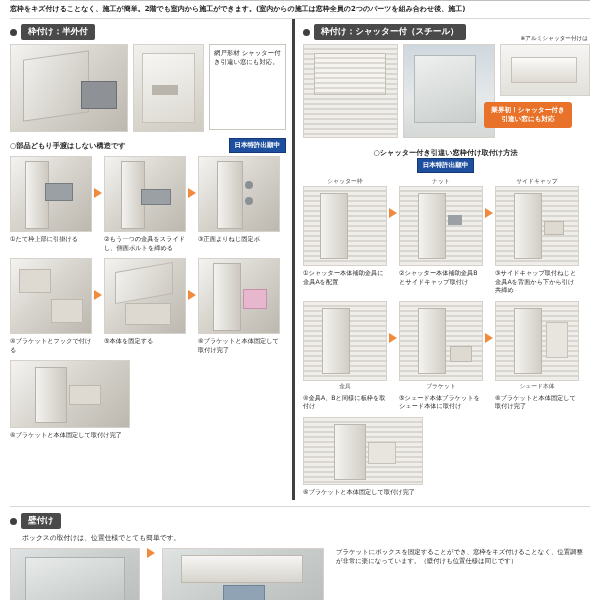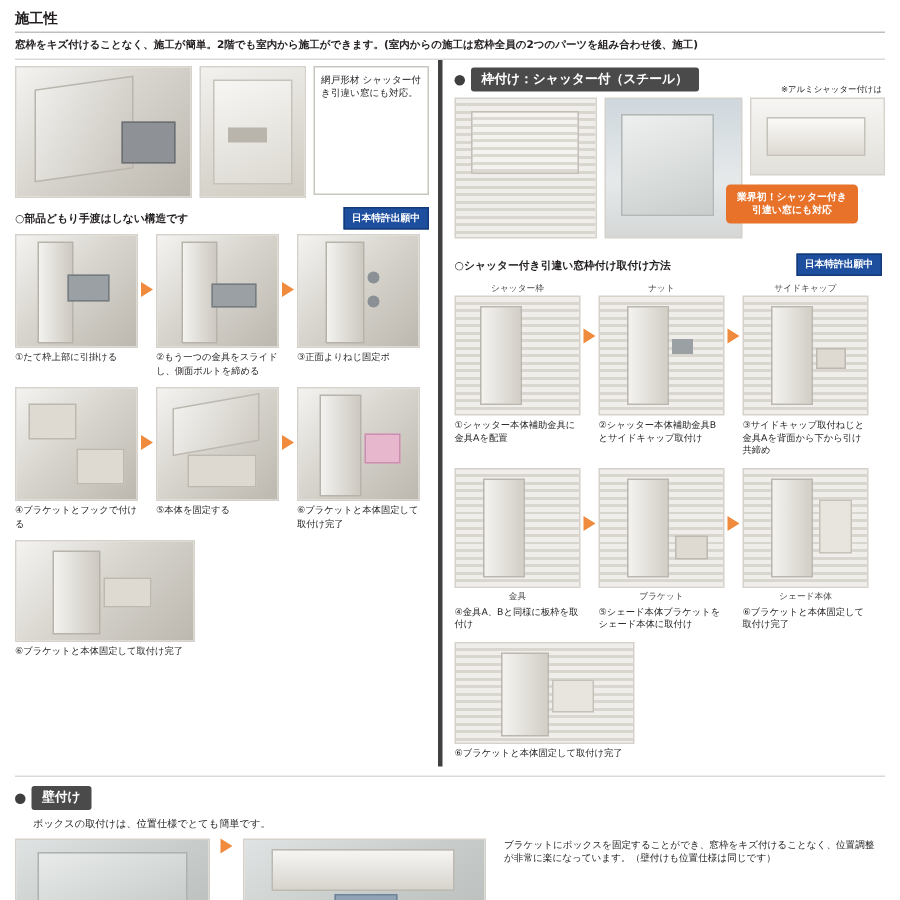--- a/index.html
+++ b/index.html
@@ -79,28 +79,31 @@
   .wall-img{height:66px;}
   .wall-note{font-size:6.4px;line-height:1.5;}
 
   .tiny{font-size:5.6px;}
 </style>
 </head>
 <body>
 
 <div class="page">
 
-  <div class="sec-title">施工性</div>
   <div class="sec-rule"></div>
   <div class="sec-desc">窓枠をキズ付けることなく、施工が簡単。2階でも室内から施工ができます。(室内からの施工は窓枠全員の2つのパーツを組み合わせ後、施工)</div>
 
   <div class="cols">
 
     <div class="col left">
 
+      <div class="badge-head">
+        <span class="bullet"></span>
+        <span class="txt">枠付け：半外付</span>
+      </div>
 
       <div class="top-row">
         <div class="ph metal" style="width:118px;height:86px;">
           <div style="position:absolute;left:12px;top:10px;width:64px;height:60px;background:linear-gradient(120deg,#efeeeb,#c9c5bd);transform:skewY(-8deg);border:1px solid #b9b5ad;"></div>
           <div style="position:absolute;left:70px;top:36px;width:34px;height:26px;background:#8e9195;border:1px solid #6c6f72;"></div>
         </div>
         <div class="ph win" style="width:70px;height:86px;">
           <div style="position:absolute;left:8px;top:8px;right:8px;bottom:8px;background:linear-gradient(160deg,#f7f6f3,#dcd9d2);border:1px solid #c7c3bb;"></div>
           <div style="position:absolute;left:18px;top:40px;width:26px;height:10px;background:#b9b5ad;"></div>
         </div>
@@ -193,21 +196,21 @@
         </div>
         <div style="position:relative;width:88px;height:92px;">
           <div class="ph alu" style="width:88px;height:50px;">
             <div style="position:absolute;left:10px;top:12px;width:64px;height:24px;background:linear-gradient(180deg,#fbfaf8,#ddd9d2);border:1px solid #c6c2ba;"></div>
           </div>
           <div class="tiny" style="position:absolute;top:-9px;right:0;">※アルミシャッター付けは</div>
           <div class="orange-note" style="left:-16px;top:58px;width:78px;">業界初！シャッター付き引違い窓にも対応</div>
         </div>
       </div>
 
-      <div class="sub-head" style="margin-top:10px;">
+      <div class="sub-head" style="margin-top:10px;flex-direction:column;">
         <span class="label">○シャッター付き引違い窓枠付け取付け方法</span>
         <span class="patent">日本特許出願中</span>
       </div>
 
       <div class="steps r">
         <div class="step">
           <div class="smalllabel">シャッター枠</div>
           <div class="ph shut img">
             <div style="position:absolute;left:16px;top:6px;width:26px;height:64px;background:linear-gradient(90deg,#f4f3f0,#d2cec6);border:1px solid #bbb7af;"></div>
           </div>

